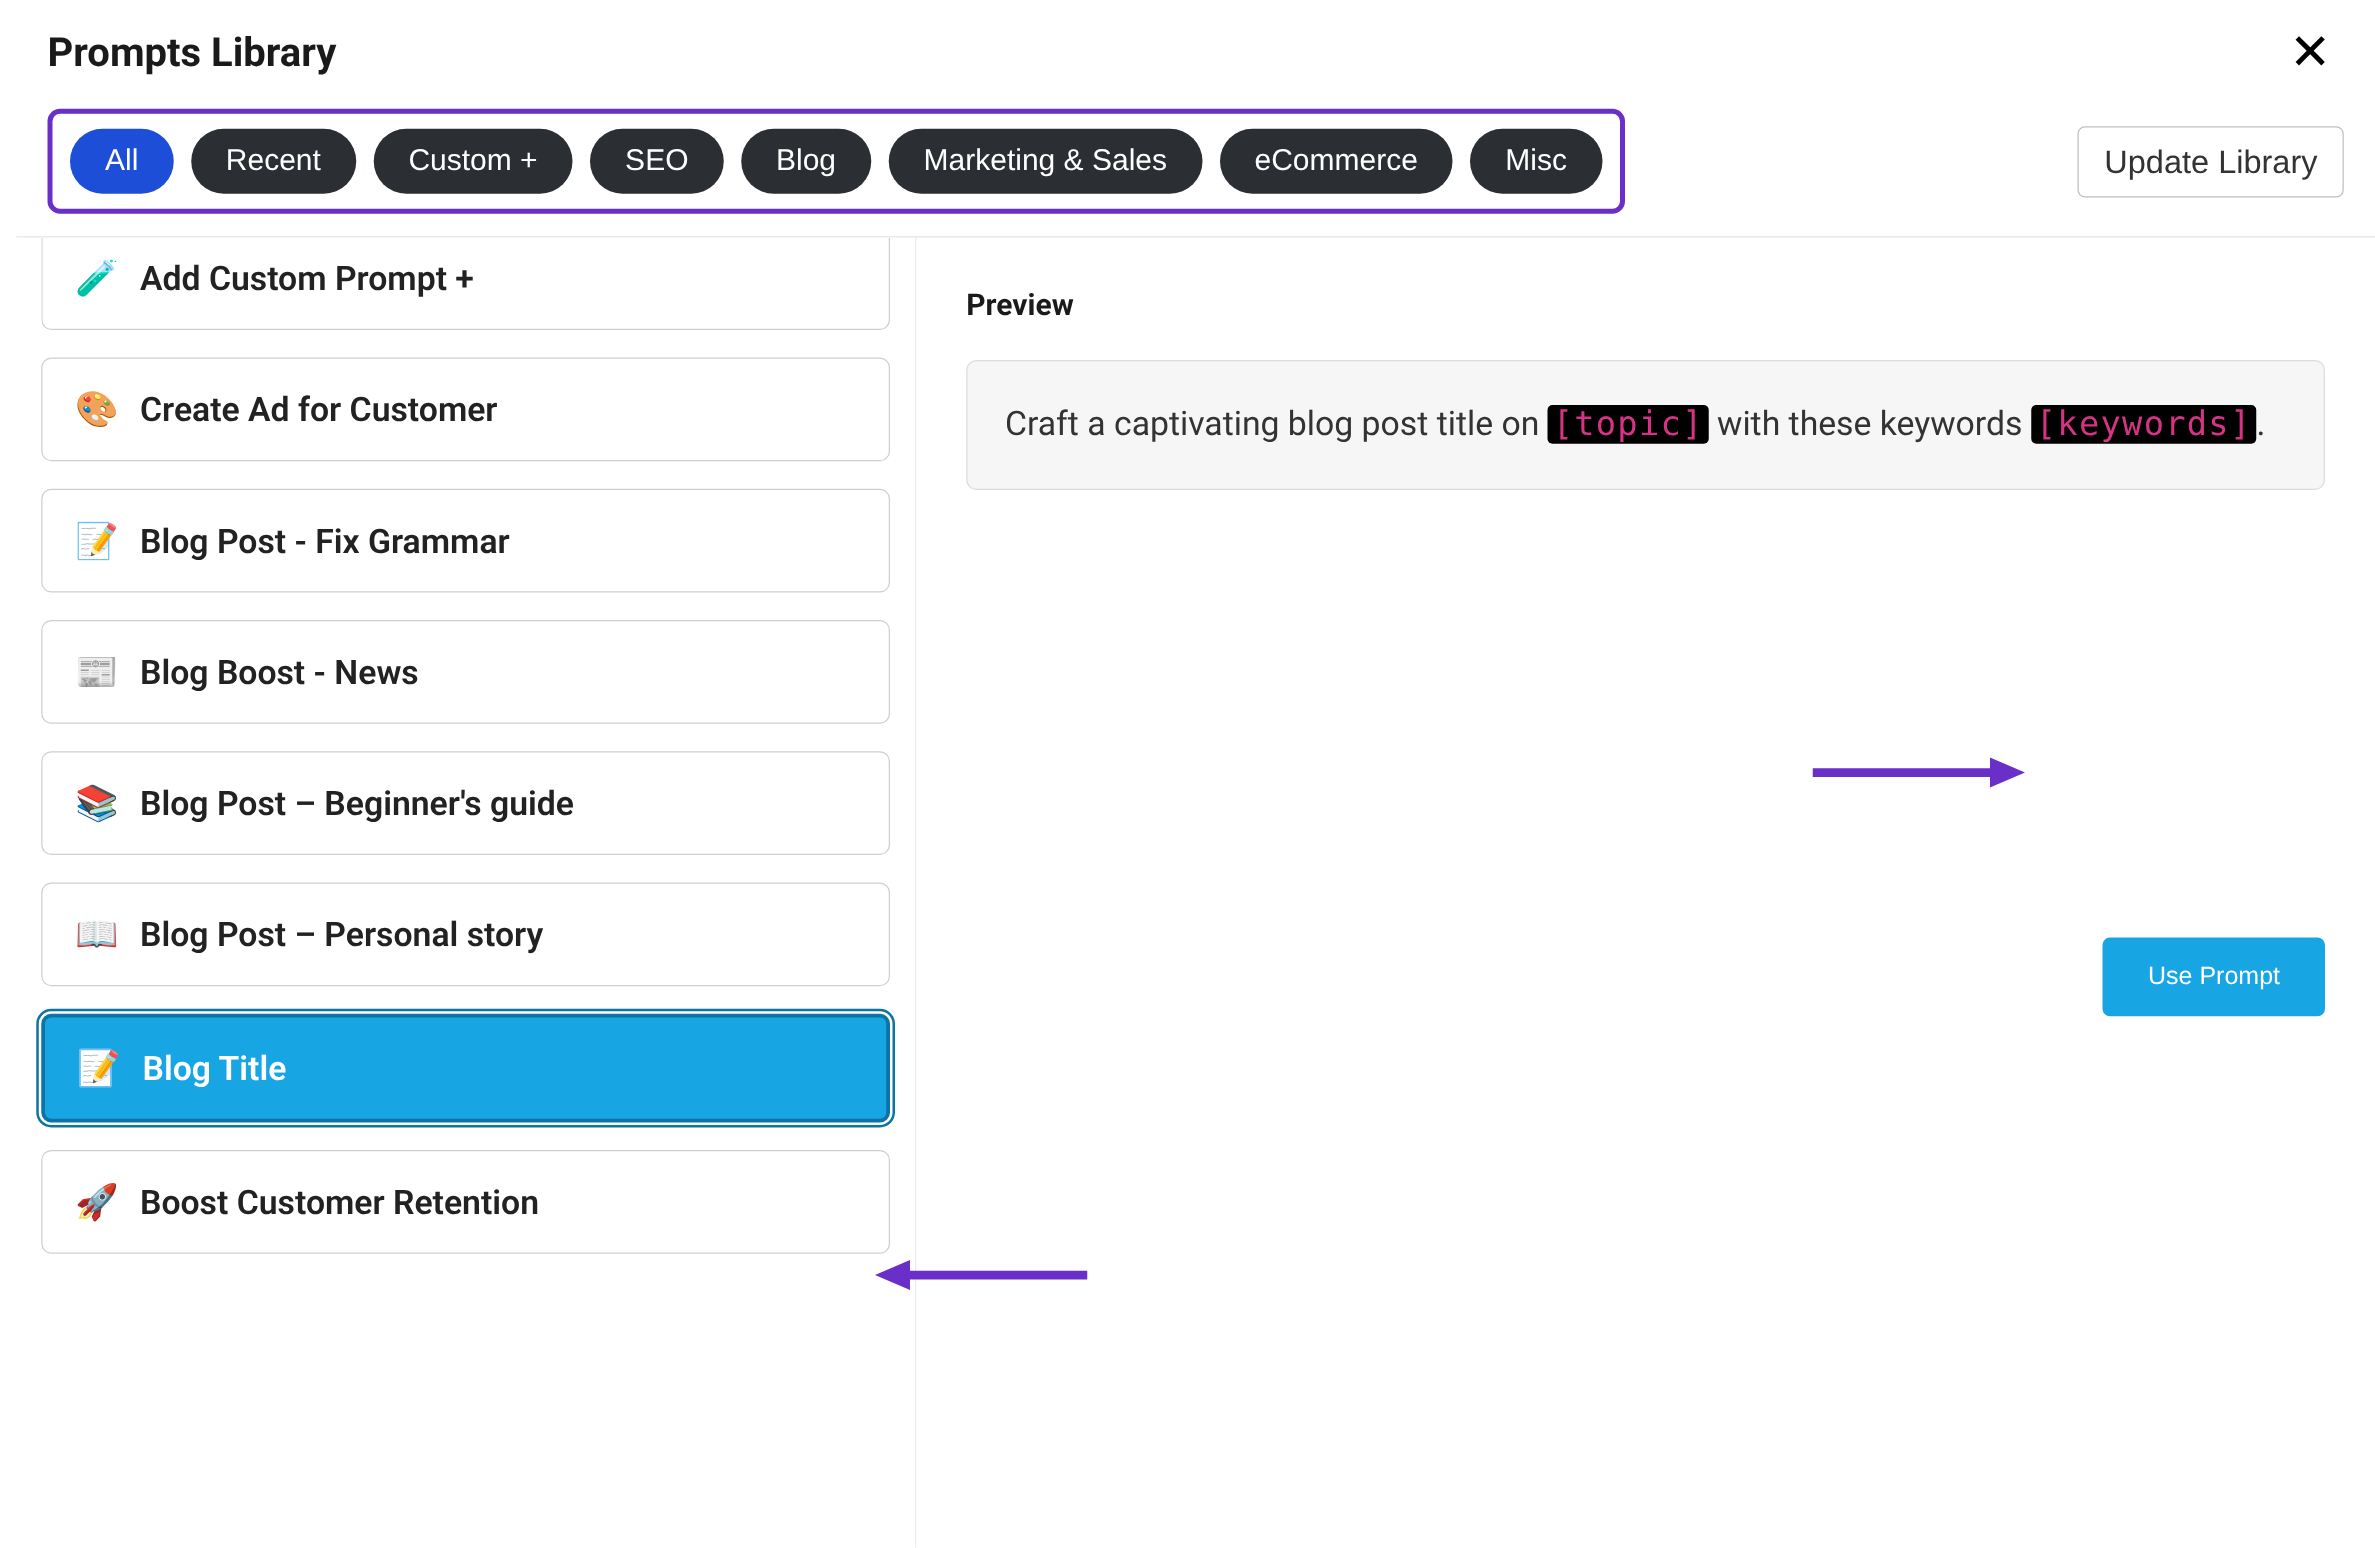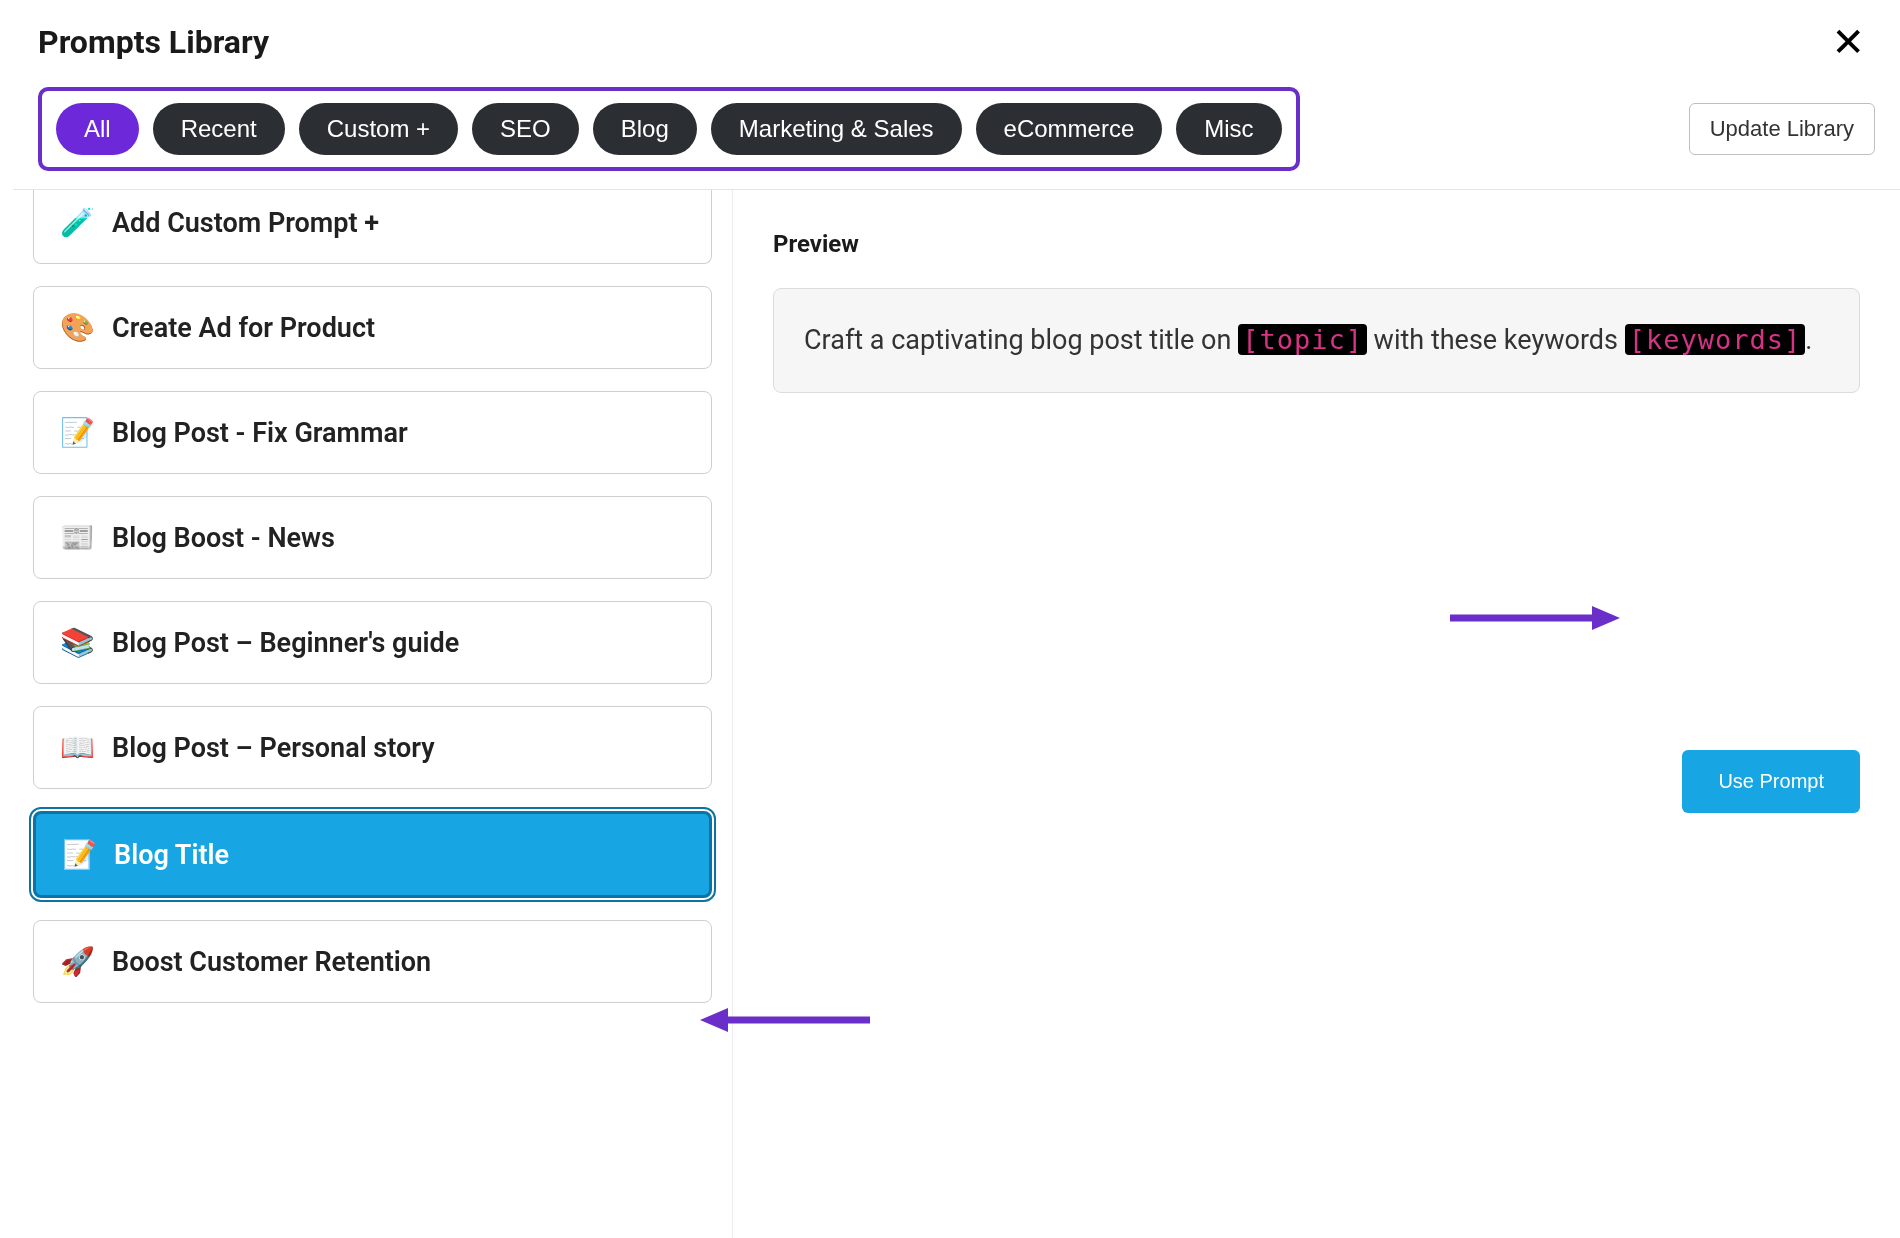--- a/index.html
+++ b/index.html
@@ -65,29 +65,29 @@
       border: none;
       border-radius: 999px;
       padding: 12px 28px;
       font-size: 24px;
       font-weight: 500;
       cursor: pointer;
       white-space: nowrap;
     }
 
     .pill.active {
-      background: #6d28d9;
+      background: #1d4ed8;
     }
 
     .update-btn {
       background: #fff;
       border: 1px solid #bfbfbf;
       border-radius: 6px;
       padding: 12px 20px;
-      font-size: 22px;
+      font-size: 26px;
       color: #333;
       cursor: pointer;
     }
 
     .body {
       display: flex;
       height: calc(100% - 175px);
     }
 
     .left-col {
@@ -228,21 +228,21 @@
 
     <div class="left-col">
 
       <div class="prompt-item">
         <span class="prompt-icon">🧪</span>
         <span>Add Custom Prompt +</span>
       </div>
 
       <div class="prompt-item">
         <span class="prompt-icon">🎨</span>
-        <span>Create Ad for Product</span>
+        <span>Create Ad for Customer</span>
       </div>
 
       <div class="prompt-item">
         <span class="prompt-icon">📝</span>
         <span>Blog Post - Fix Grammar</span>
       </div>
 
       <div class="prompt-item">
         <span class="prompt-icon">📰</span>
         <span>Blog Boost - News</span>

